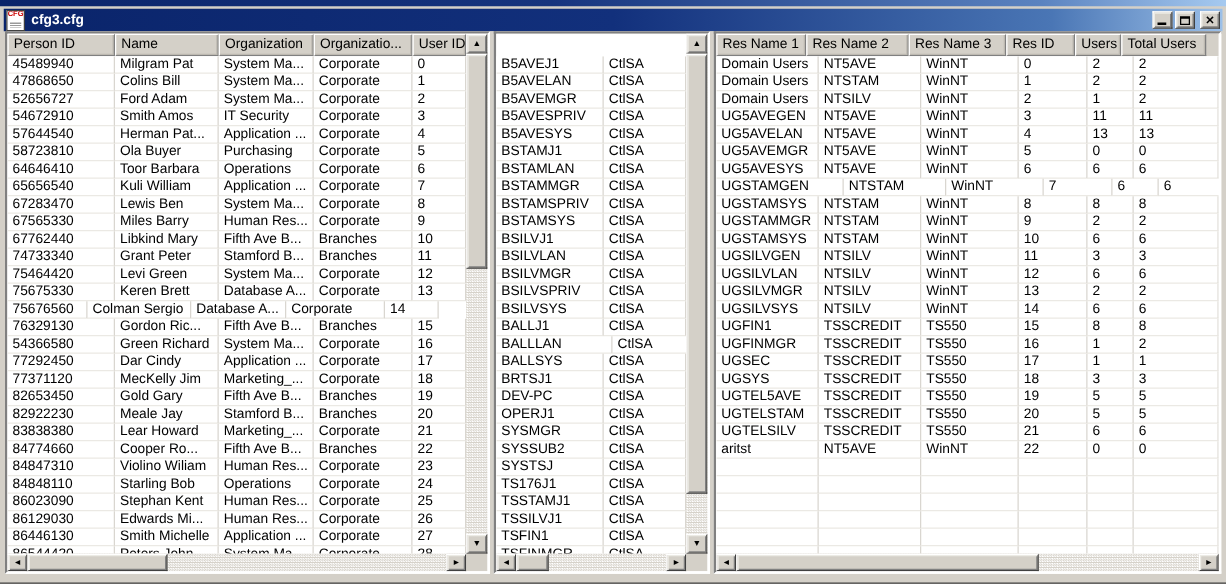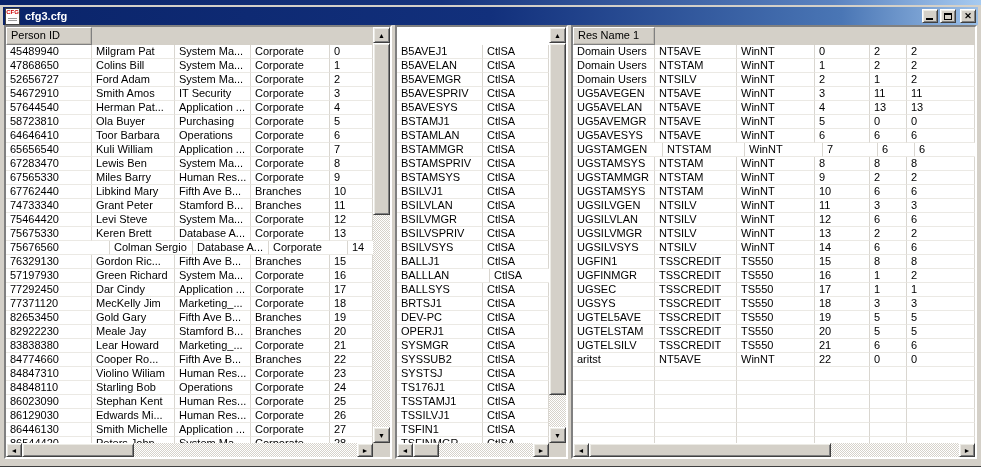--- a/index.html
+++ b/index.html
@@ -32,21 +32,21 @@
   .glyph-close{font-size:9px;font-weight:bold;line-height:10px;}
   .win-btn.close-gap{margin-left:4px;}
 
   .pane{position:absolute;top:25px;height:434px;background:#ffffff;
     border:2px solid;border-color:#808080 #ffffff #ffffff #808080;box-sizing:border-box;}
   #pane-persons{left:4px;width:388px;}
   #pane-roles{left:395px;width:173px;}
   #pane-resources{left:571px;width:406px;}
   .pane-inner{position:relative;width:100%;height:100%;overflow:hidden;background:#ffffff;}
 
-  .header-row{position:absolute;top:0;left:0;height:18px;display:flex;background:#d4d0c8;flex-direction:column;}
+  .header-row{position:absolute;top:0;left:0;height:18px;display:flex;background:#d4d0c8;}
   .hcell{box-sizing:border-box;height:18px;line-height:15px;padding-left:4px;
     background:#d4d0c8;flex:none;overflow:hidden;white-space:nowrap;
     border-top:1px solid #ffffff;border-left:1px solid #ffffff;
     border-right:1px solid #808080;border-bottom:1px solid #808080;
     box-shadow:inset -1px -1px 0 #bdb9b1;}
   .rows{position:absolute;top:18px;left:0;height:398px;overflow:hidden;background:#ffffff;}
   .trow{display:flex;height:14px;background:#ffffff;}
   .tcell{box-sizing:border-box;height:14px;line-height:12px;padding-left:4px;flex:none;
     border-right:1px solid #d9d6d0;border-bottom:1px solid #ebe9e4;
     white-space:nowrap;overflow:hidden;}
@@ -184,48 +184,48 @@
         </div>
         <div class="trow">
           <div class="tcell" style="width: 86px;">74733340</div>
           <div class="tcell" style="width: 83px;">Grant Peter</div>
           <div class="tcell" style="width: 76px;">Stamford B...</div>
           <div class="tcell" style="width: 79px;">Branches</div>
           <div class="tcell" style="width: 43px;">11</div>
         </div>
         <div class="trow">
           <div class="tcell" style="width: 86px;">75464420</div>
-          <div class="tcell" style="width: 83px;">Levi Steve</div>
+          <div class="tcell" style="width: 83px;">Levi Green</div>
           <div class="tcell" style="width: 76px;">System Ma...</div>
           <div class="tcell" style="width: 79px;">Corporate</div>
           <div class="tcell" style="width: 43px;">12</div>
         </div>
         <div class="trow">
           <div class="tcell" style="width: 86px;">75675330</div>
           <div class="tcell" style="width: 83px;">Keren Brett</div>
           <div class="tcell" style="width: 76px;">Database A...</div>
           <div class="tcell" style="width: 79px;">Corporate</div>
           <div class="tcell" style="width: 43px;">13</div>
         </div>
         <div class="trow">
-          <div class="tcell" style="width: 104px;">75676560</div>
+          <div class="tcell" style="width: 64px;">75676560</div>
           <div class="tcell" style="width: 83px;">Colman Sergio</div>
           <div class="tcell" style="width: 76px;">Database A...</div>
           <div class="tcell" style="width: 79px;">Corporate</div>
           <div class="tcell" style="width: 43px;">14</div>
         </div>
         <div class="trow">
           <div class="tcell" style="width: 86px;">76329130</div>
           <div class="tcell" style="width: 83px;">Gordon Ric...</div>
           <div class="tcell" style="width: 76px;">Fifth Ave B...</div>
           <div class="tcell" style="width: 79px;">Branches</div>
           <div class="tcell" style="width: 43px;">15</div>
         </div>
         <div class="trow">
-          <div class="tcell" style="width: 86px;">57197930</div>
+          <div class="tcell" style="width: 86px;">54366580</div>
           <div class="tcell" style="width: 83px;">Green Richard</div>
           <div class="tcell" style="width: 76px;">System Ma...</div>
           <div class="tcell" style="width: 79px;">Corporate</div>
           <div class="tcell" style="width: 43px;">16</div>
         </div>
         <div class="trow">
           <div class="tcell" style="width: 86px;">77292450</div>
           <div class="tcell" style="width: 83px;">Dar Cindy</div>
           <div class="tcell" style="width: 76px;">Application ...</div>
           <div class="tcell" style="width: 79px;">Corporate</div>
@@ -473,21 +473,21 @@
     </div>
     <div class="corner"></div>
   </div>
 </div>
 
 <div class="splitter" style="left:568px;"></div>
 
 <div class="pane" id="pane-resources">
   <div class="pane-inner">
     <div class="header-row" style="width:402px;">
-        <div class="hcell" style="width: 82px;">Res Name 1</div>
+        <div class="hcell" style="width: 72px;">Res Name 1</div>
         <div class="hcell" style="width: 82px;">Res Name 2</div>
         <div class="hcell" style="width: 78px;">Res Name 3</div>
         <div class="hcell" style="width: 55px;">Res ID</div>
         <div class="hcell" style="width: 37px;">Users</div>
         <div class="hcell" style="width: 68px;">Total Users</div>
       </div>
     <div class="rows" style="width:402px;">
         <div class="trow">
           <div class="tcell" style="width: 82px;">Domain Users</div>
           <div class="tcell" style="width: 82px;">NT5AVE</div>
@@ -538,21 +538,21 @@
         </div>
         <div class="trow">
           <div class="tcell" style="width: 82px;">UG5AVESYS</div>
           <div class="tcell" style="width: 82px;">NT5AVE</div>
           <div class="tcell" style="width: 78px;">WinNT</div>
           <div class="tcell" style="width: 55px;">6</div>
           <div class="tcell" style="width: 37px;">6</div>
           <div class="tcell" style="width: 68px;">6</div>
         </div>
         <div class="trow">
-          <div class="tcell" style="width: 90px;">UGSTAMGEN</div>
+          <div class="tcell" style="width: 102px;">UGSTAMGEN</div>
           <div class="tcell" style="width: 82px;">NTSTAM</div>
           <div class="tcell" style="width: 78px;">WinNT</div>
           <div class="tcell" style="width: 55px;">7</div>
           <div class="tcell" style="width: 37px;">6</div>
           <div class="tcell" style="width: 68px;">6</div>
         </div>
         <div class="trow">
           <div class="tcell" style="width: 82px;">UGSTAMSYS</div>
           <div class="tcell" style="width: 82px;">NTSTAM</div>
           <div class="tcell" style="width: 78px;">WinNT</div>

